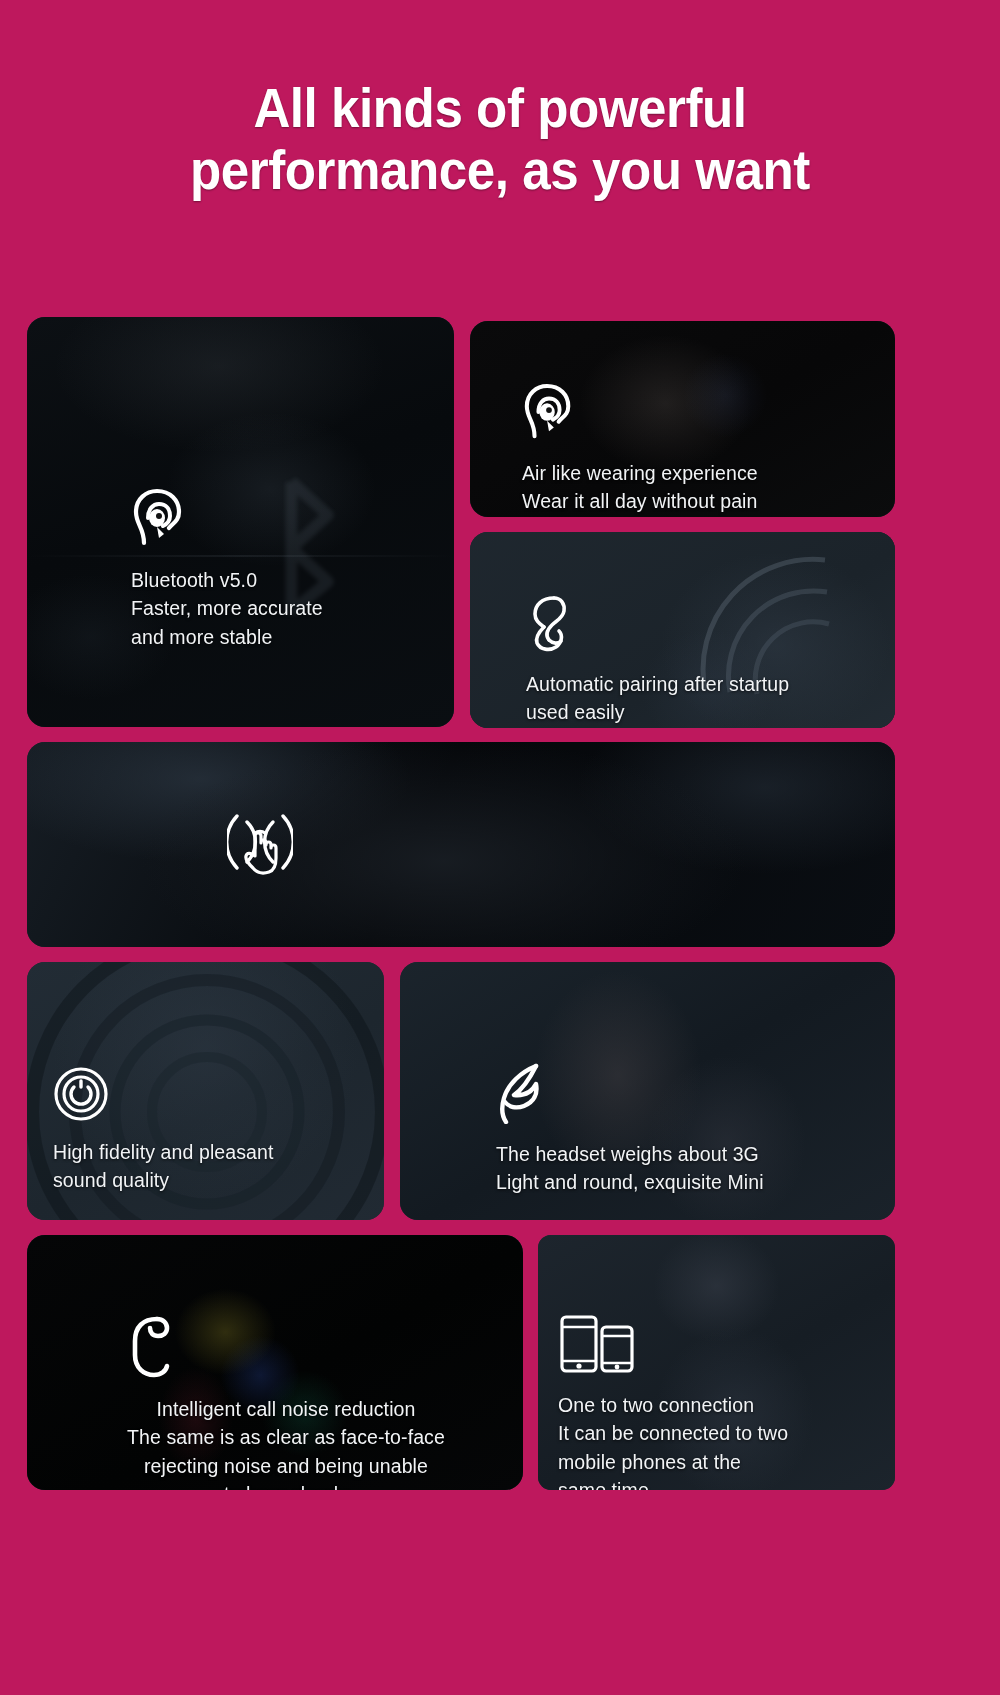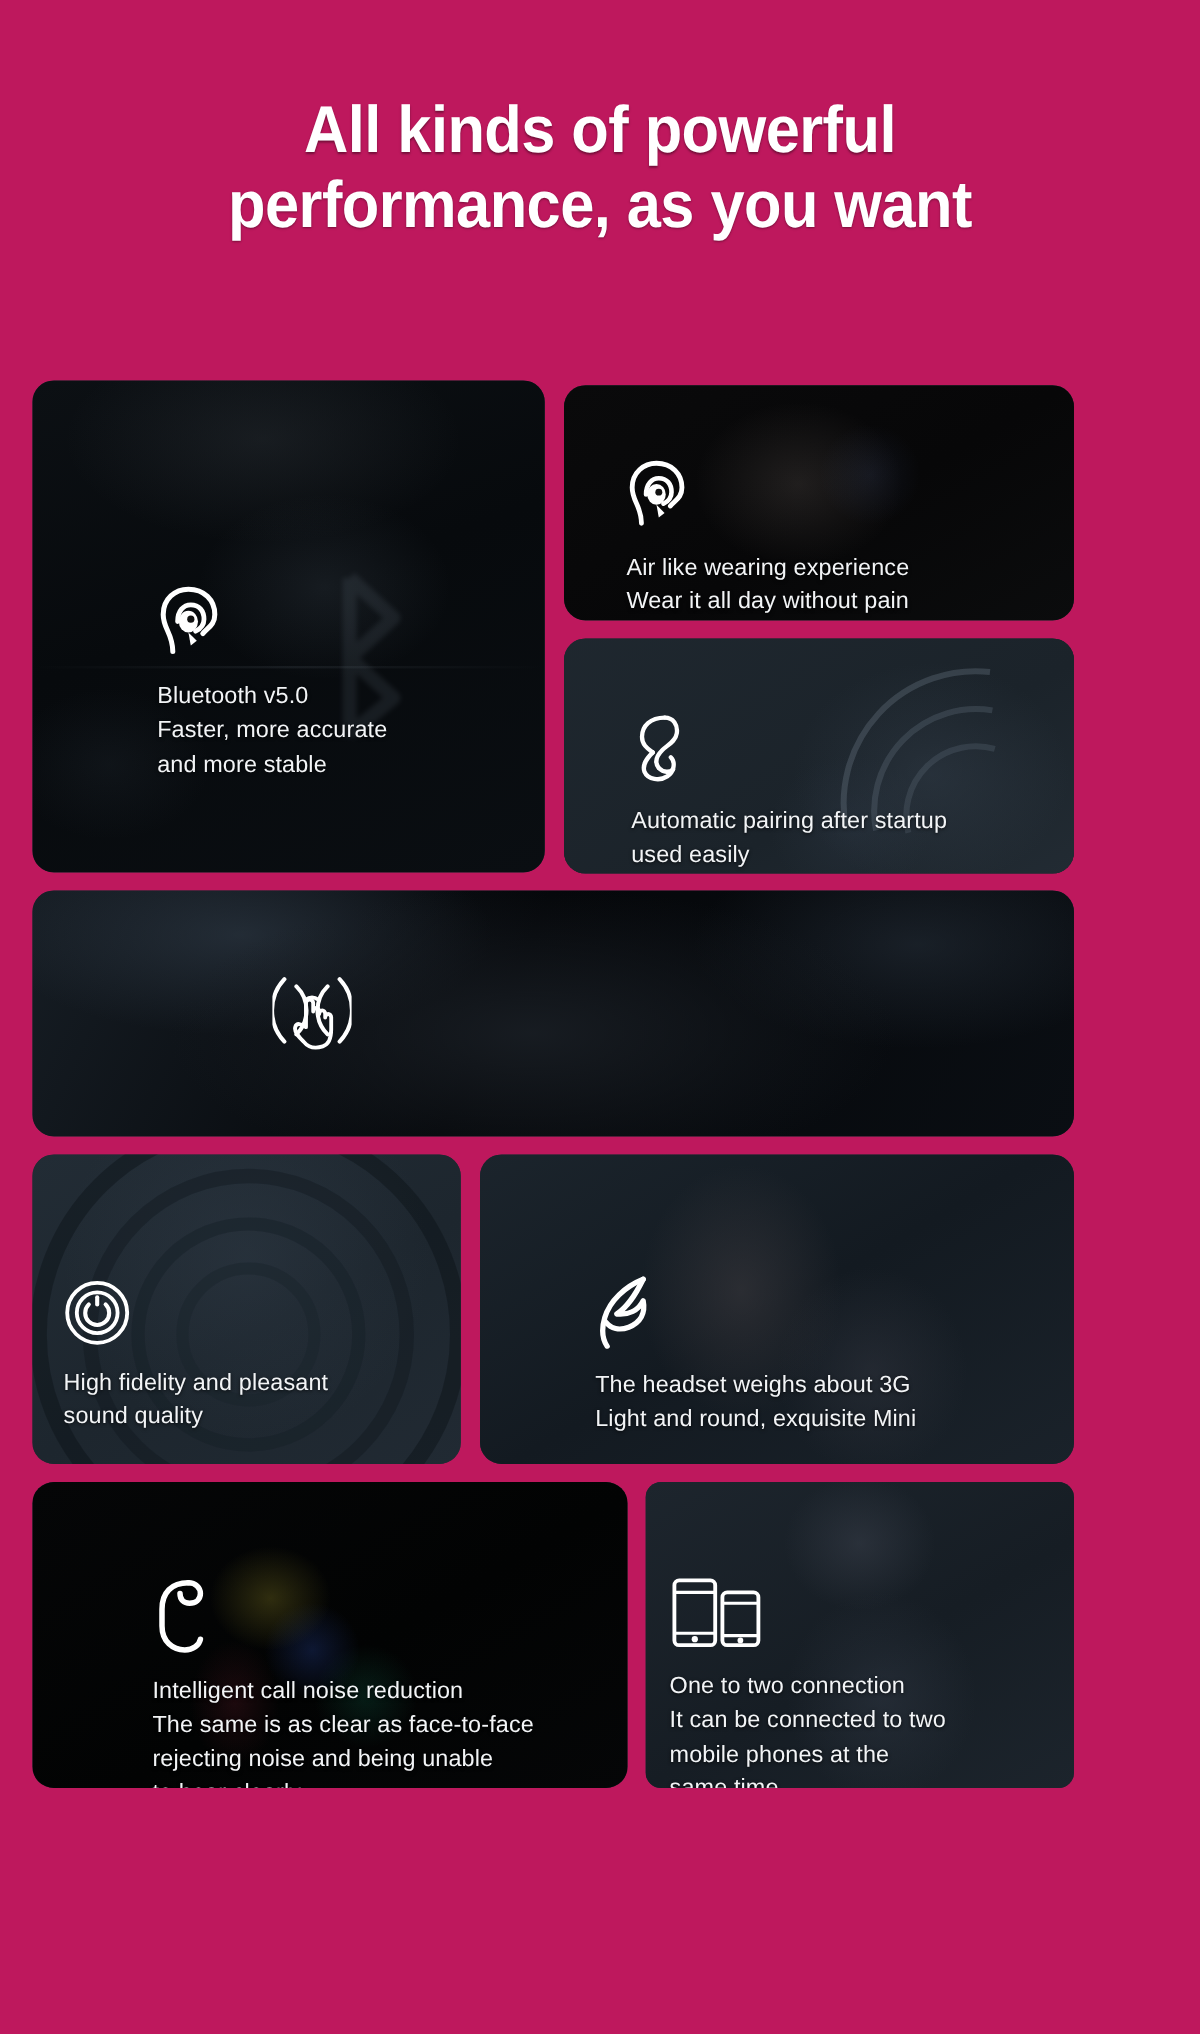--- a/index.html
+++ b/index.html
@@ -123,21 +123,21 @@
   
   #c7 { left:27px; top:1235px; width:496px; height:255px; }
   #c7 .bg {
     background:
       radial-gradient(ellipse 70px 60px at 40% 38%, rgba(150,140,40,.30), rgba(0,0,0,0) 72%),
       radial-gradient(ellipse 55px 55px at 47% 55%, rgba(40,70,160,.30), rgba(0,0,0,0) 72%),
       radial-gradient(ellipse 60px 60px at 56% 70%, rgba(20,120,90,.22), rgba(0,0,0,0) 72%),
       radial-gradient(ellipse 50px 70px at 34% 72%, rgba(150,40,60,.18), rgba(0,0,0,0) 74%),
       linear-gradient(150deg,#050607 0%,#020303 55%,#050607 100%);
   }
-  #c7 .content { left:100px; top:78px; }
+  #c7 .content { left:100px; top:78px;text-align:center; }
 
   
   #c8 { left:538px; top:1235px; width:357px; height:255px;border-radius:13px; }
   #c8 .bg {
     background:
       radial-gradient(ellipse 90px 80px at 50% 20%, rgba(62,68,80,.45), rgba(0,0,0,0) 70%),
       radial-gradient(ellipse 110px 120px at 55% 70%, rgba(48,56,68,.5), rgba(0,0,0,0) 72%),
       linear-gradient(150deg,#1d252d 0%,#161d24 55%,#1c242c 100%);
   }
   #c8 .content { left:20px; top:78px; }

